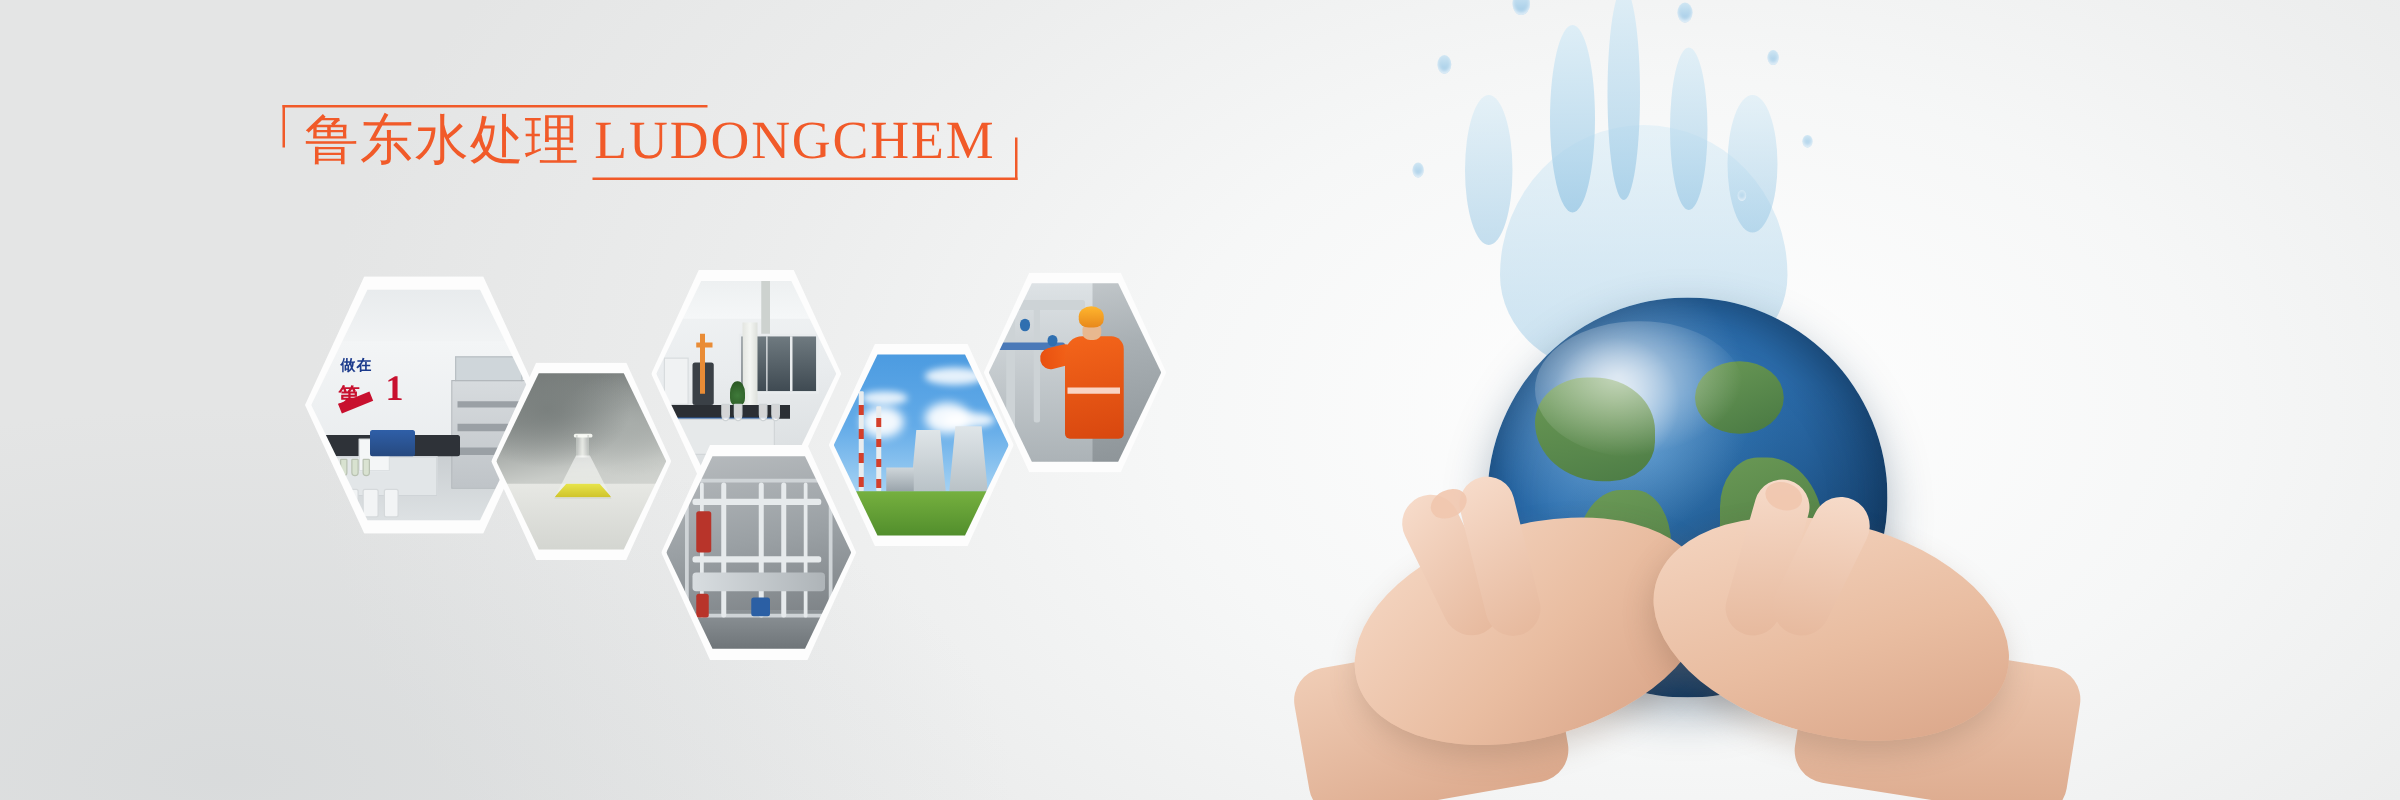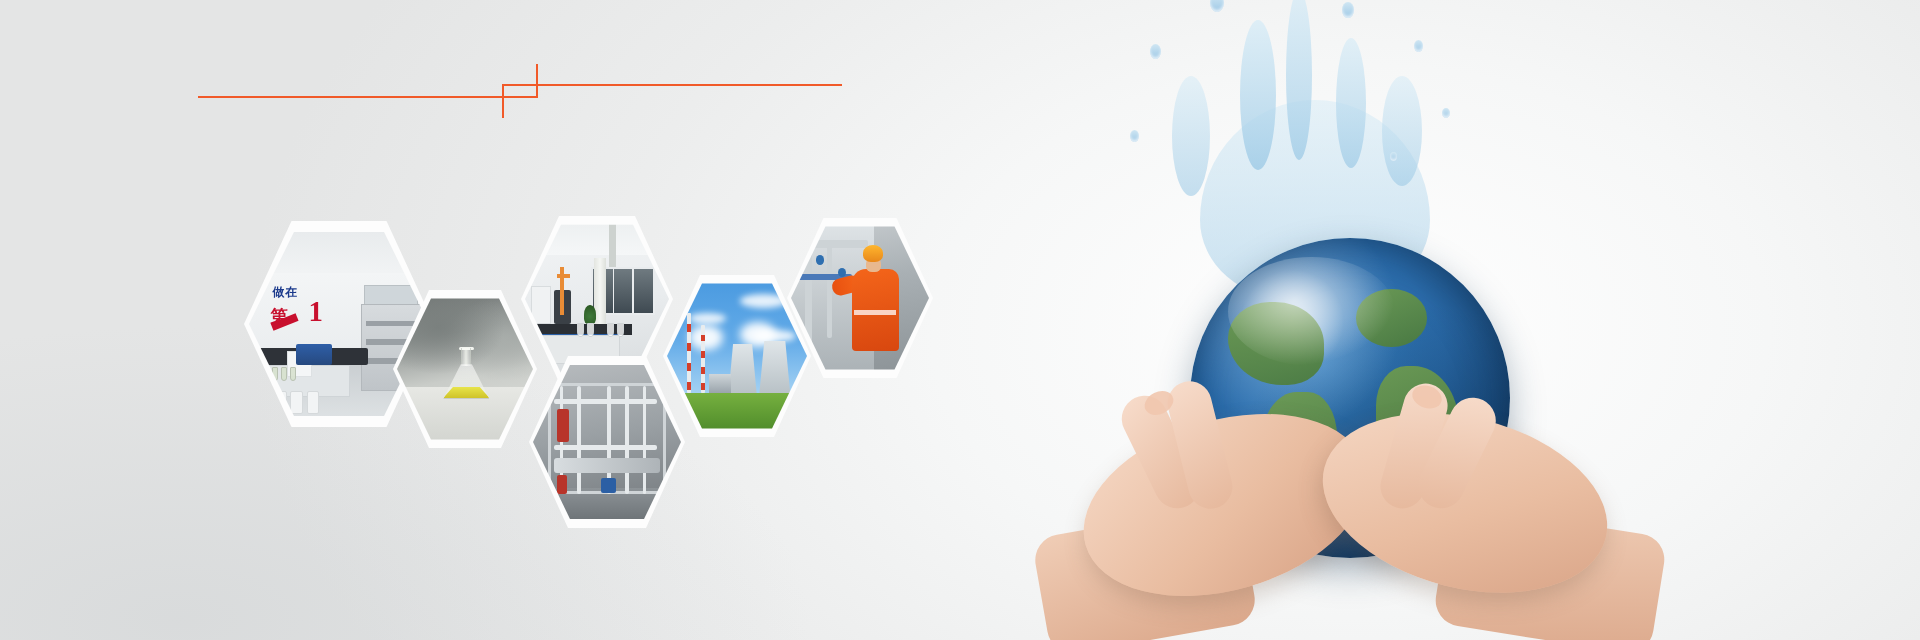--- a/index.html
+++ b/index.html
@@ -188,20 +188,24 @@
 
 <div id="banner">
 
   <div class="text-block">
 
     <div class="title-wrap">
       <span class="bk bk-tl"></span>
       <span class="bk bk-tl2"></span>
       <span class="bk bk-br"></span>
       <span class="bk bk-br2"></span>
+      <div class="title">
+        <span>鲁东水处理</span>
+        <span class="en">LUDONGCHEM</span>
+      </div>
     </div>
 
   </div>
 
   <div class="hexes">
 
     <div class="hexring" style="left:244px;top:221px;width:190px;height:206px;"></div>
     <div class="hex" style="left:249px;top:226px;width:180px;height:196px;">
       <div class="inner t1bg">
         <div class="lab-ceiling"></div>

